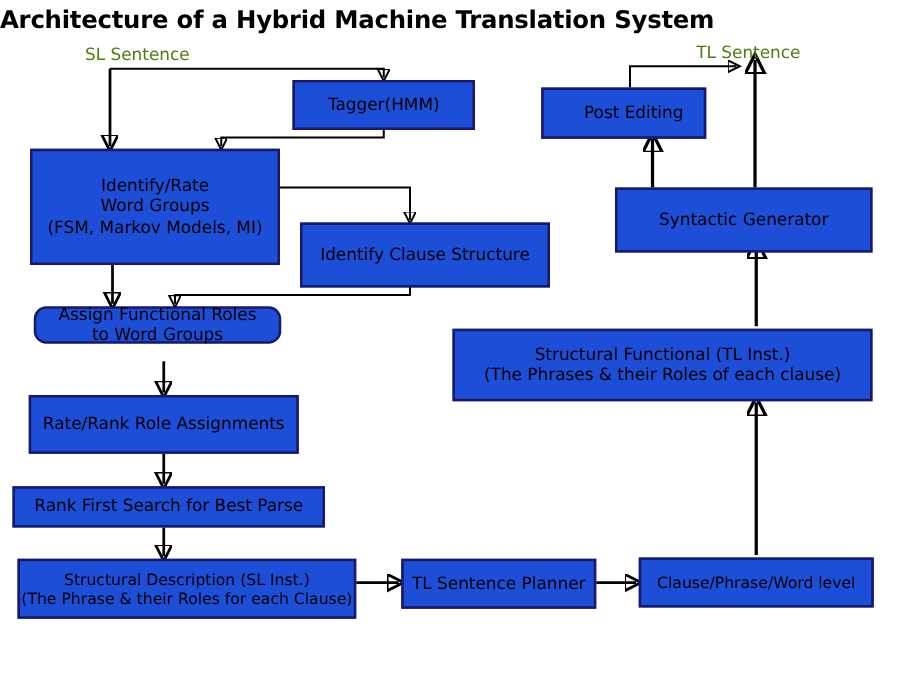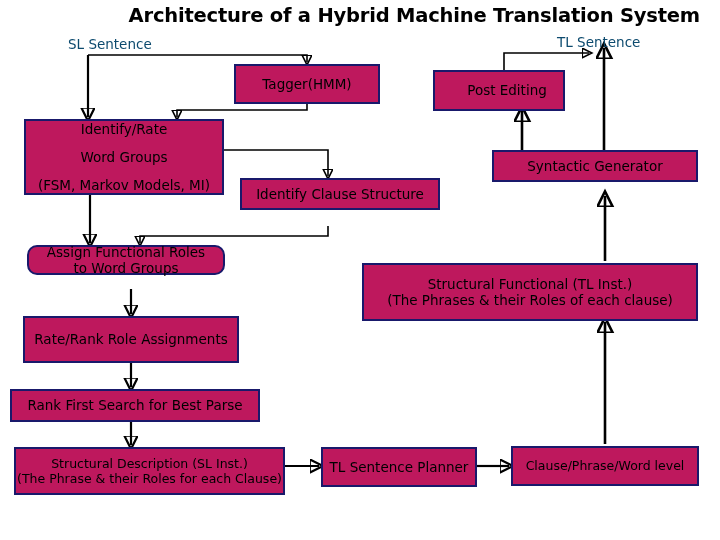--- a/index.html
+++ b/index.html
@@ -18,50 +18,50 @@
     position: absolute;
     left: 0; top: 0;
     width: 720px;
     height: 540px;
   }
   #title {
     position: absolute;
     left: 0;
     top: 4px;
     width: 700px;
-    text-align: right;
+    text-align: left;
     font-family: "DejaVu Sans", sans-serif;
     font-weight: bold;
     font-size: 19.5px;
     letter-spacing: -0.2px;
     color: #000000;
     white-space: nowrap;
   }
   .node {
     position: absolute;
     box-sizing: border-box;
     border: 2.5px solid #19196b;
-    background: #be185d;
+    background: #1d4ed8;
     display: flex;
     flex-direction: column;
     align-items: center;
     justify-content: center;
     color: #000000;
     font-family: "DejaVu Sans", sans-serif;
     font-size: 13.5px;
     line-height: 1.22;
     text-align: center;
     z-index: 3;
     overflow: visible;
     white-space: nowrap;
   }
   .node .ln { display: block; }
   .freetext {
     position: absolute;
-    color: #0c4a6e;
+    color: #4d7c0f;
     font-family: "DejaVu Sans", sans-serif;
     font-size: 13.5px;
     white-space: nowrap;
     z-index: 4;
   }
   svg line, svg polyline, svg path { stroke: #000000; fill: none; }
 </style>
 </head>
 <body>
 
@@ -107,27 +107,27 @@
   <polyline points="504,70 504,53 589,53" stroke-width="1.6" marker-end="url(#ah)"></polyline>
 </svg>
 
 <div class="freetext" style="left:68px; top:36px;">SL Sentence</div>
 <div class="freetext" style="left:557px; top:34px;">TL Sentence</div>
 
 <div class="node" style="left:234px; top:64px; width:146px; height:40px;">
   <span class="ln">Tagger(HMM)</span>
 </div>
 
-<div class="node" style="left:24px; top:119px; width:200px; height:76px;justify-content:space-between;">
+<div class="node" style="left:24px; top:119px; width:200px; height:93px;">
   <span class="ln">Identify/Rate</span>
   <span class="ln">Word Groups</span>
   <span class="ln">(FSM, Markov Models, MI)</span>
 </div>
 
-<div class="node" style="left:240px; top:178px; width:200px; height:32px;">
+<div class="node" style="left:240px; top:178px; width:200px; height:52px;">
   <span class="ln">Identify Clause Structure</span>
 </div>
 
 <div class="node" style="left:27px; top:245px; width:198px; height:30px;border-radius:10px;">
   <span class="ln">Assign Functional Roles</span>
   <span class="ln">to Word Groups</span>
 </div>
 
 <div class="node" style="left:23px; top:316px; width:216px; height:47px;">
   <span class="ln">Rate/Rank Role Assignments</span>
@@ -148,19 +148,19 @@
 
 <div class="node" style="left:511px; top:446px; width:188px; height:40px; font-size:12.5px;text-align:right;">
   <span class="ln">Clause/Phrase/Word level</span>
 </div>
 
 <div class="node" style="left:362px; top:263px; width:336px; height:58px;">
   <span class="ln">Structural Functional (TL Inst.)</span>
   <span class="ln">(The Phrases &amp; their Roles of each clause)</span>
 </div>
 
-<div class="node" style="left:492px; top:150px; width:206px; height:32px;">
+<div class="node" style="left:492px; top:150px; width:206px; height:52px;">
   <span class="ln">Syntactic Generator</span>
 </div>
 
 <div class="node" style="left:433px; top:70px; width:132px; height:41px;padding-left:16px;">
   <span class="ln">Post Editing</span>
 </div>
 
 </body></html>

